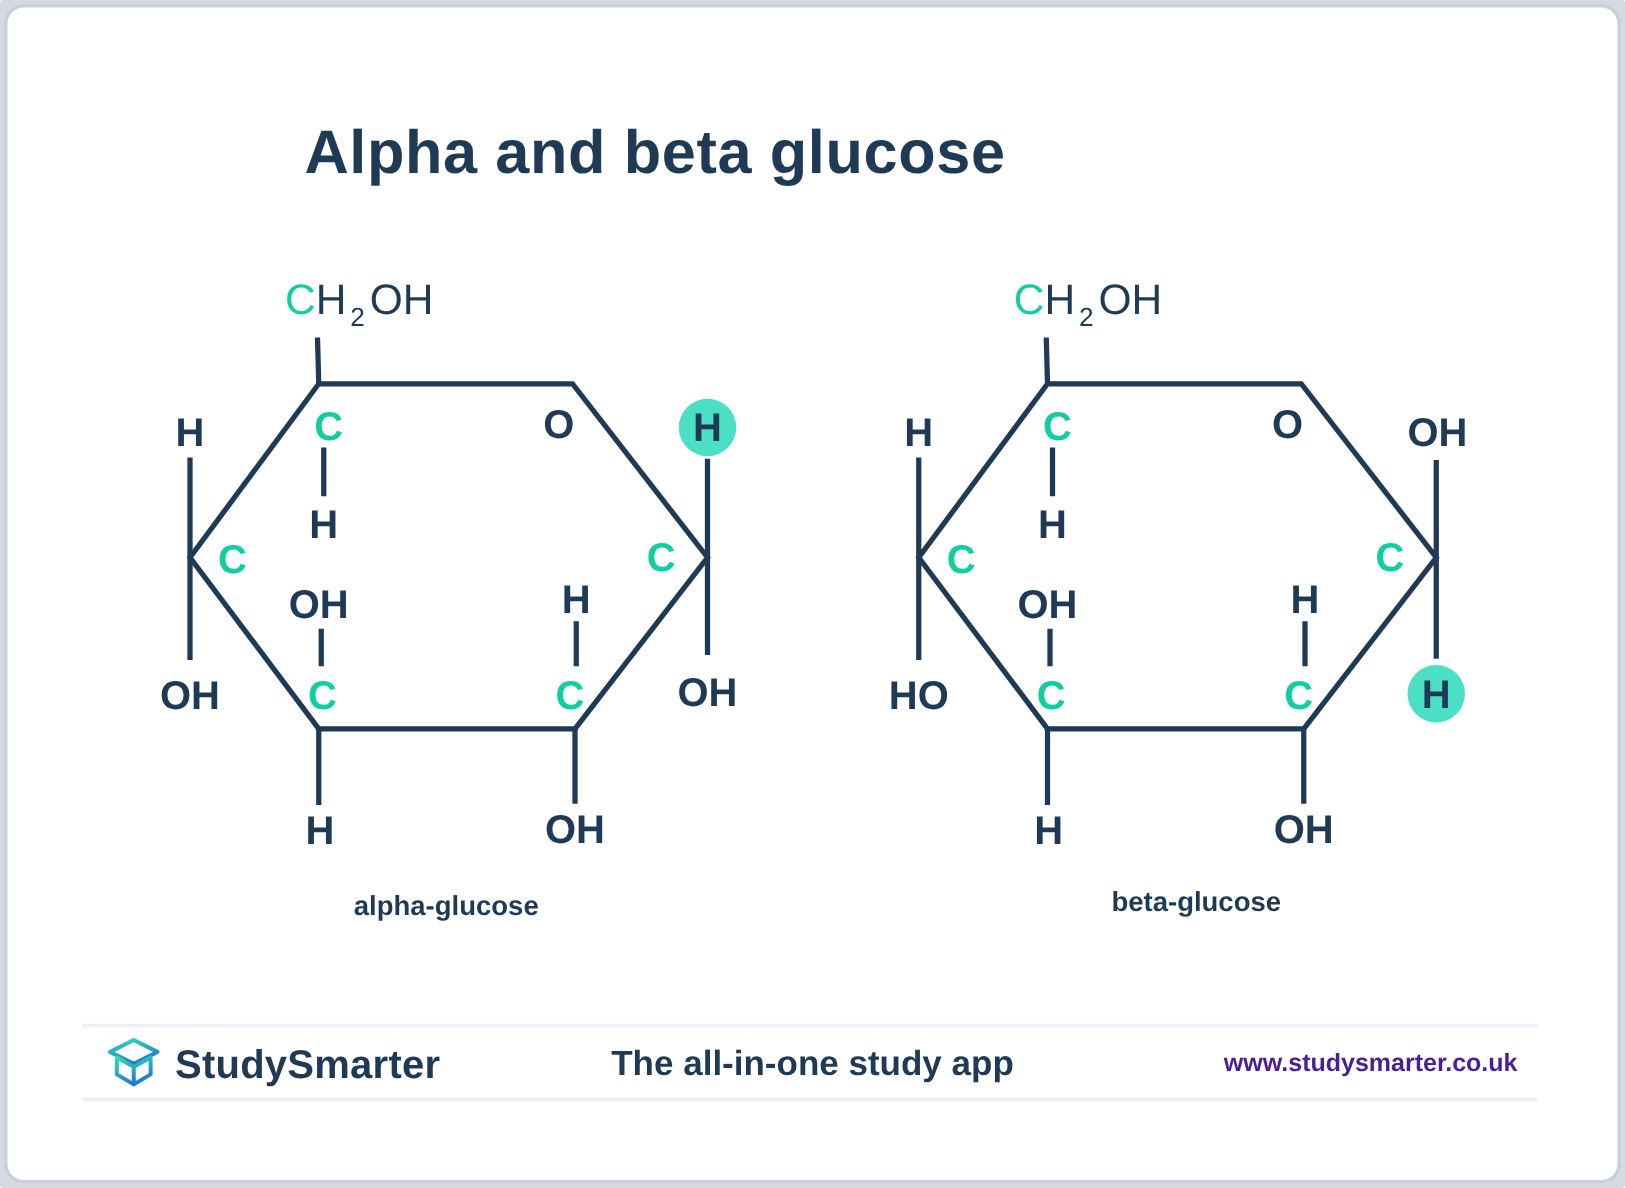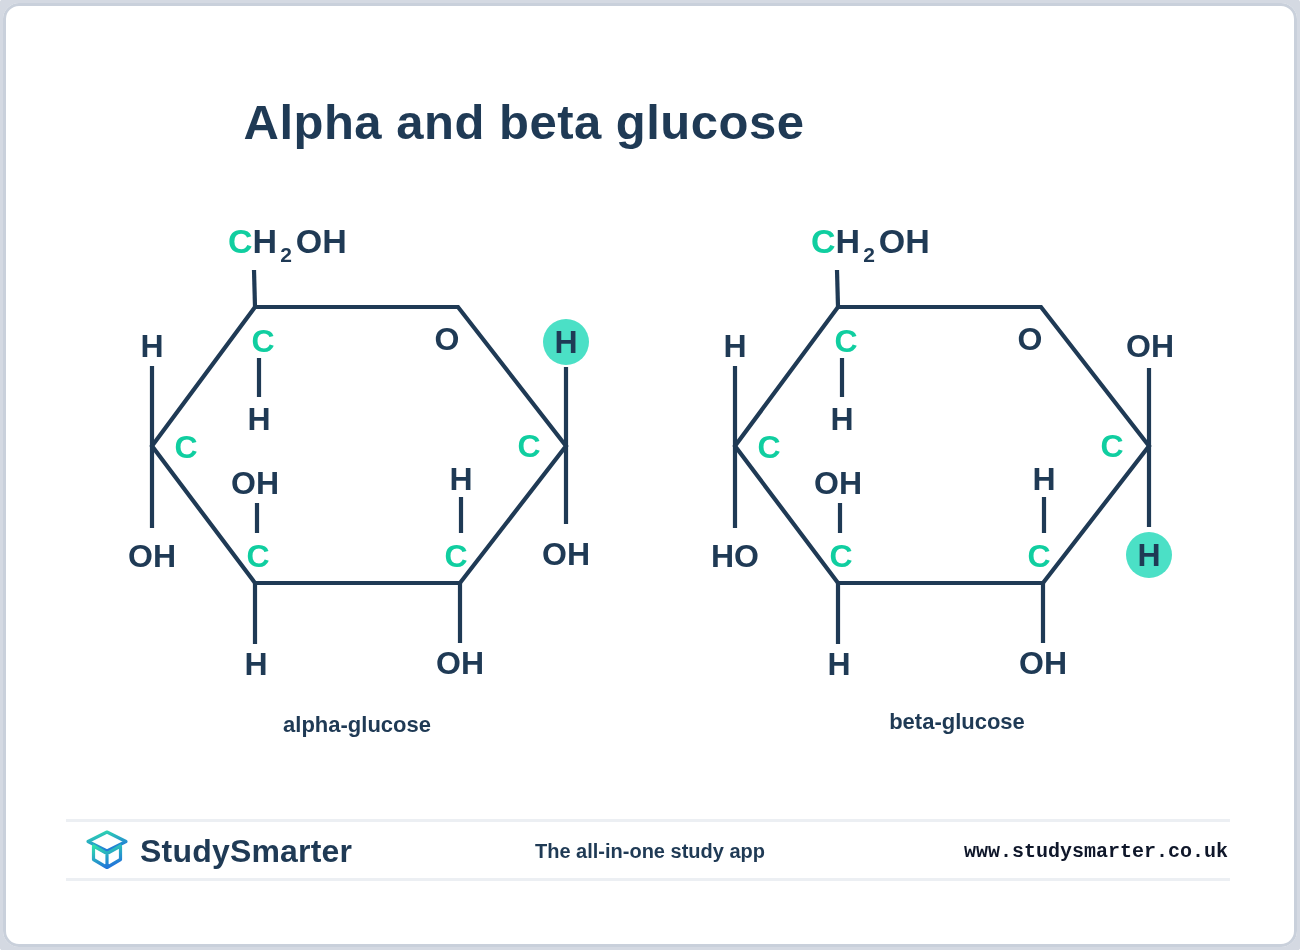--- a/index.html
+++ b/index.html
@@ -14,41 +14,41 @@
   .title { position: absolute; left: 0; top: 94px; width: 1048px; text-align: center;
     font-size: 49px; font-weight: 700; color: #1F3A55; letter-spacing: 0.5px; }
 
   svg.bonds { position: absolute; left: 0; top: 0; z-index: 1; }
   .bond { stroke: #1F3A55; stroke-width: 4.2; fill: none; }
 
   .atom { position: absolute; transform: translate(-50%, -50%); font-size: 32px; font-weight: 700;
     color: #1F3A55; white-space: nowrap; z-index: 2; line-height: 1; }
   .teal { color: #10CEA0; }
 
-  .ch2oh { position: absolute; transform: translateY(-50%); font-size: 34px; font-weight: 700;
+  .ch2oh { position: absolute; transform: translateY(-50%); font-size: 34px; font-weight: 400;
     color: #1F3A55; white-space: nowrap; z-index: 2; line-height: 1; }
   .ch2oh .sub { font-size: 21px; vertical-align: -9px; margin: 0 4px 0 3px; }
 
   .circleH { position: absolute; transform: translate(-50%, -50%); width: 46px; height: 46px;
     border-radius: 50%; background: #4BE0C6; display: flex; align-items: center; justify-content: center;
     font-size: 32px; font-weight: 700; color: #1F3A55; z-index: 2; }
 
   .caption { position: absolute; transform: translate(-50%, -50%); font-size: 22px; font-weight: 700;
     color: #1F3A55; white-space: nowrap; }
 
   .divider { position: absolute; left: 66px; width: 1164px; height: 3px; background: #ECEFF3; }
   .d1 { top: 819px; } .d2 { top: 878px; }
 
   .logo { position: absolute; left: 85px; top: 829px; height: 44px; display: flex; align-items: center;
     gap: 11px; }
   .brand { font-size: 32px; font-weight: 600; color: #1F3A55; letter-spacing: 0.2px; }
   .tagline { position: absolute; left: 650px; top: 851px; transform: translate(-50%, -50%);
-    font-size: 20px; font-weight: 700; color: #1F3A55; }
-  .url { position: absolute; right: 72px; top: 851px; transform: translateY(-50%);
-    font-size: 20px; font-weight: 700; color: #0f172a; font-family: Liberation Mono, monospace; }
+    font-size: 28px; font-weight: 700; color: #1F3A55; }
+  .url { position: absolute; right: 86px; top: 851px; transform: translateY(-50%);
+    font-size: 20px; font-weight: 700; color: #4c1d95; }
 </style>
 </head>
 <body>
 
 <div class="canvas">
 
   <h1 class="title">Alpha and beta glucose</h1>
 
   <svg class="bonds" width="1300" height="950" viewBox="0 0 1300 950">
 

